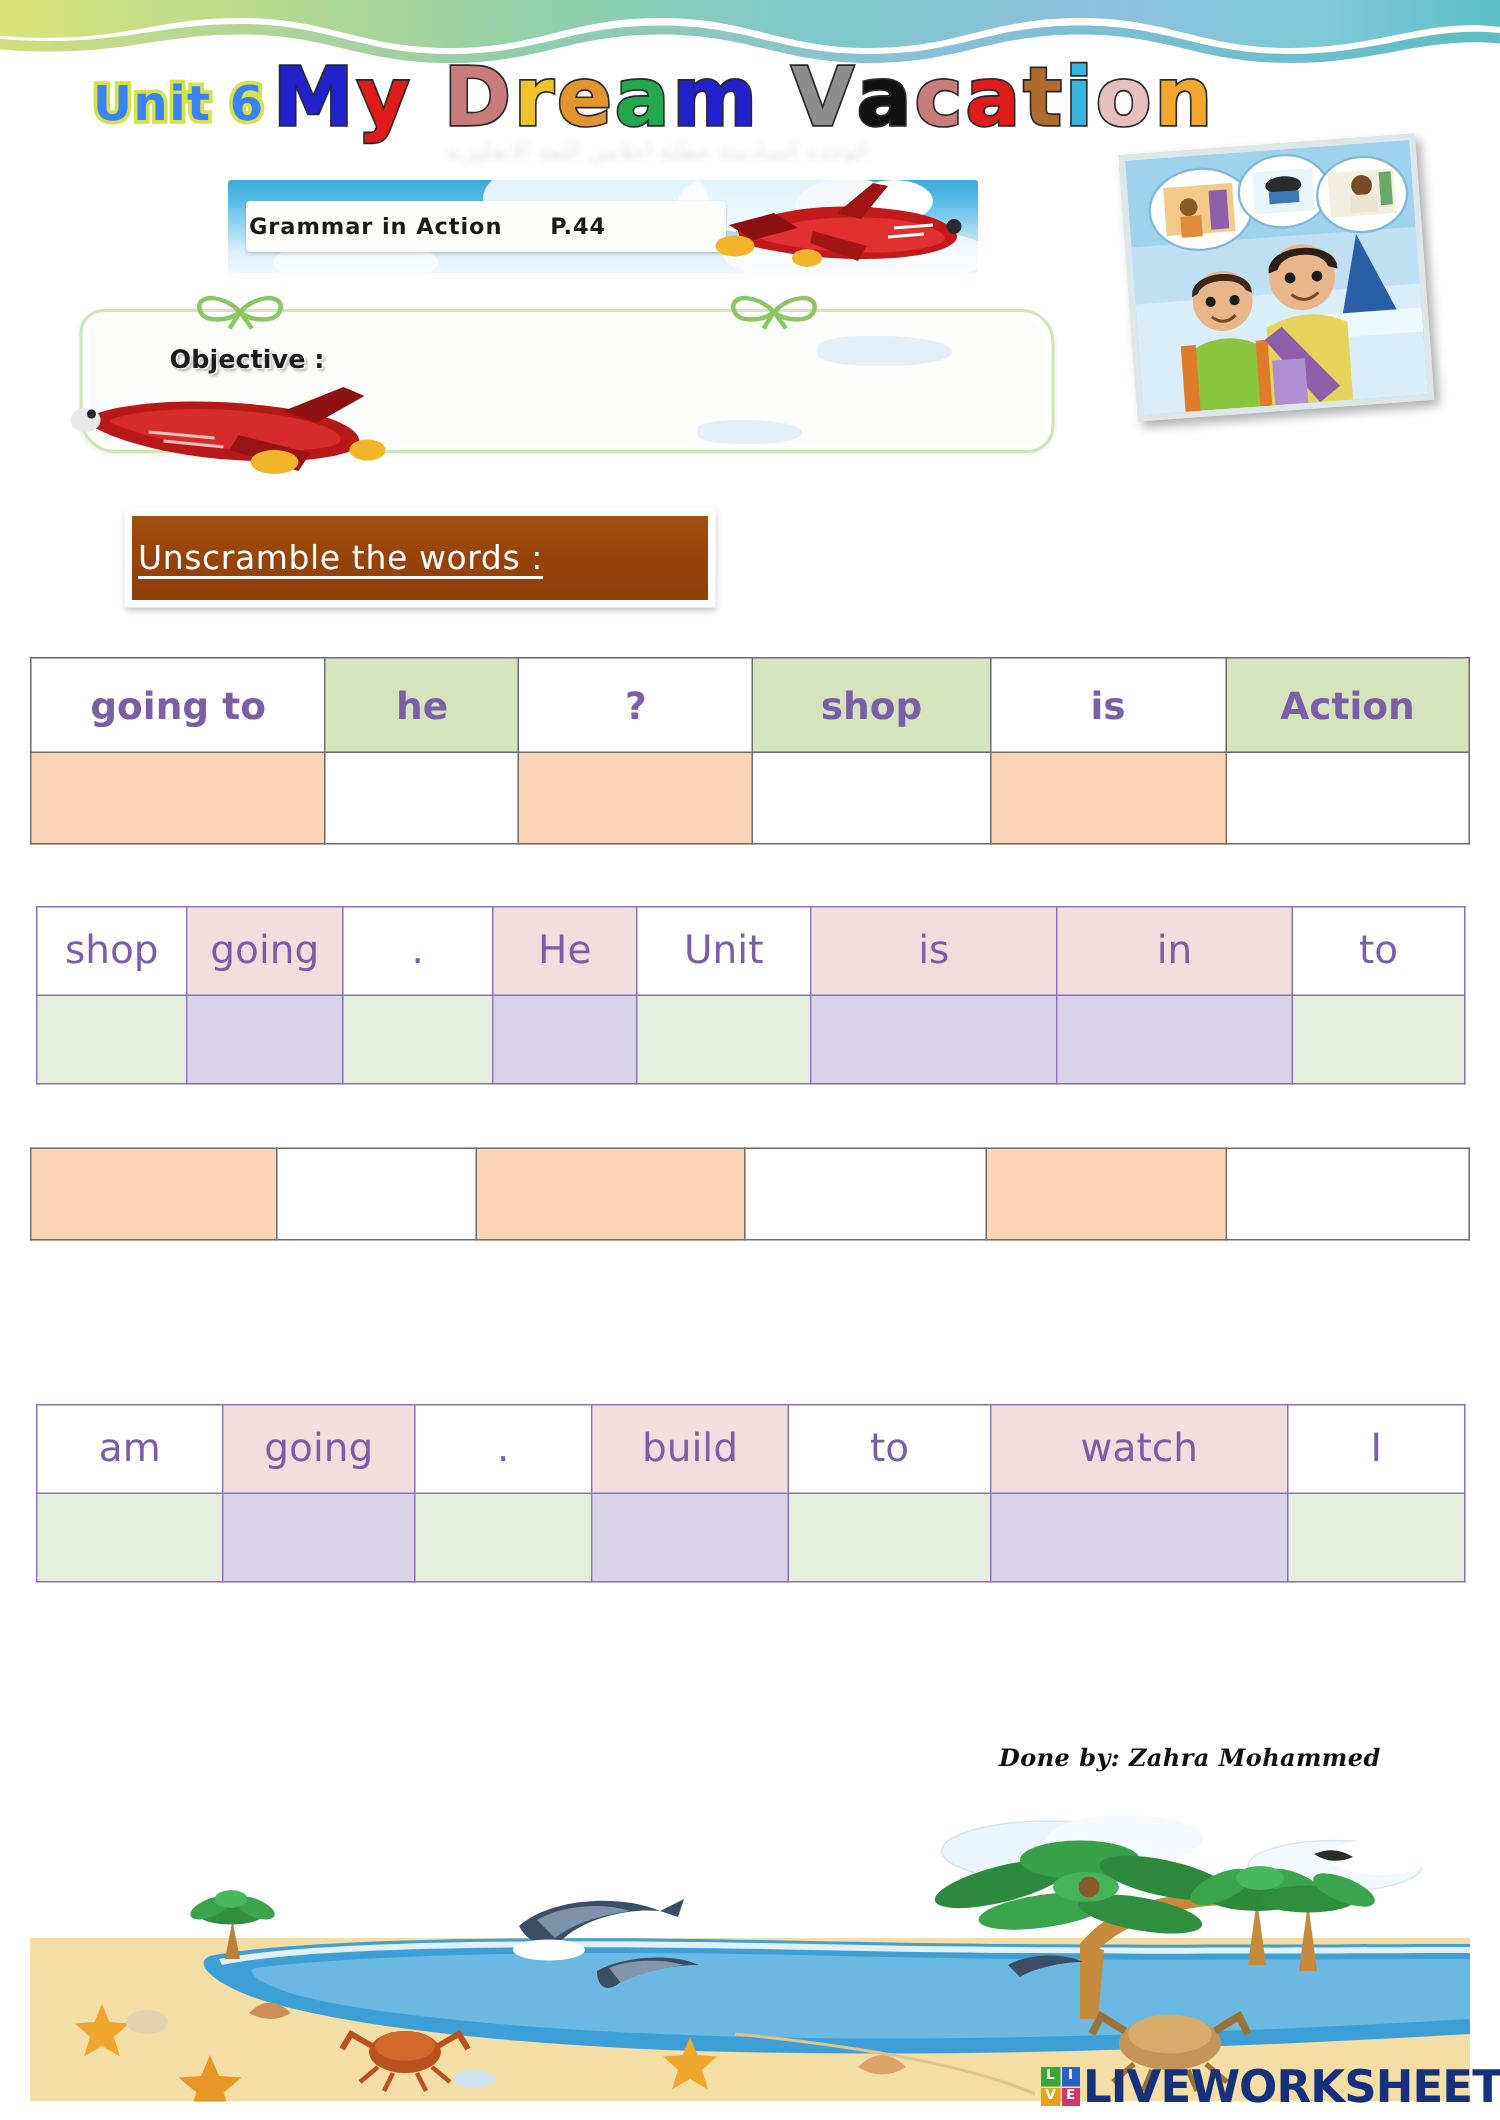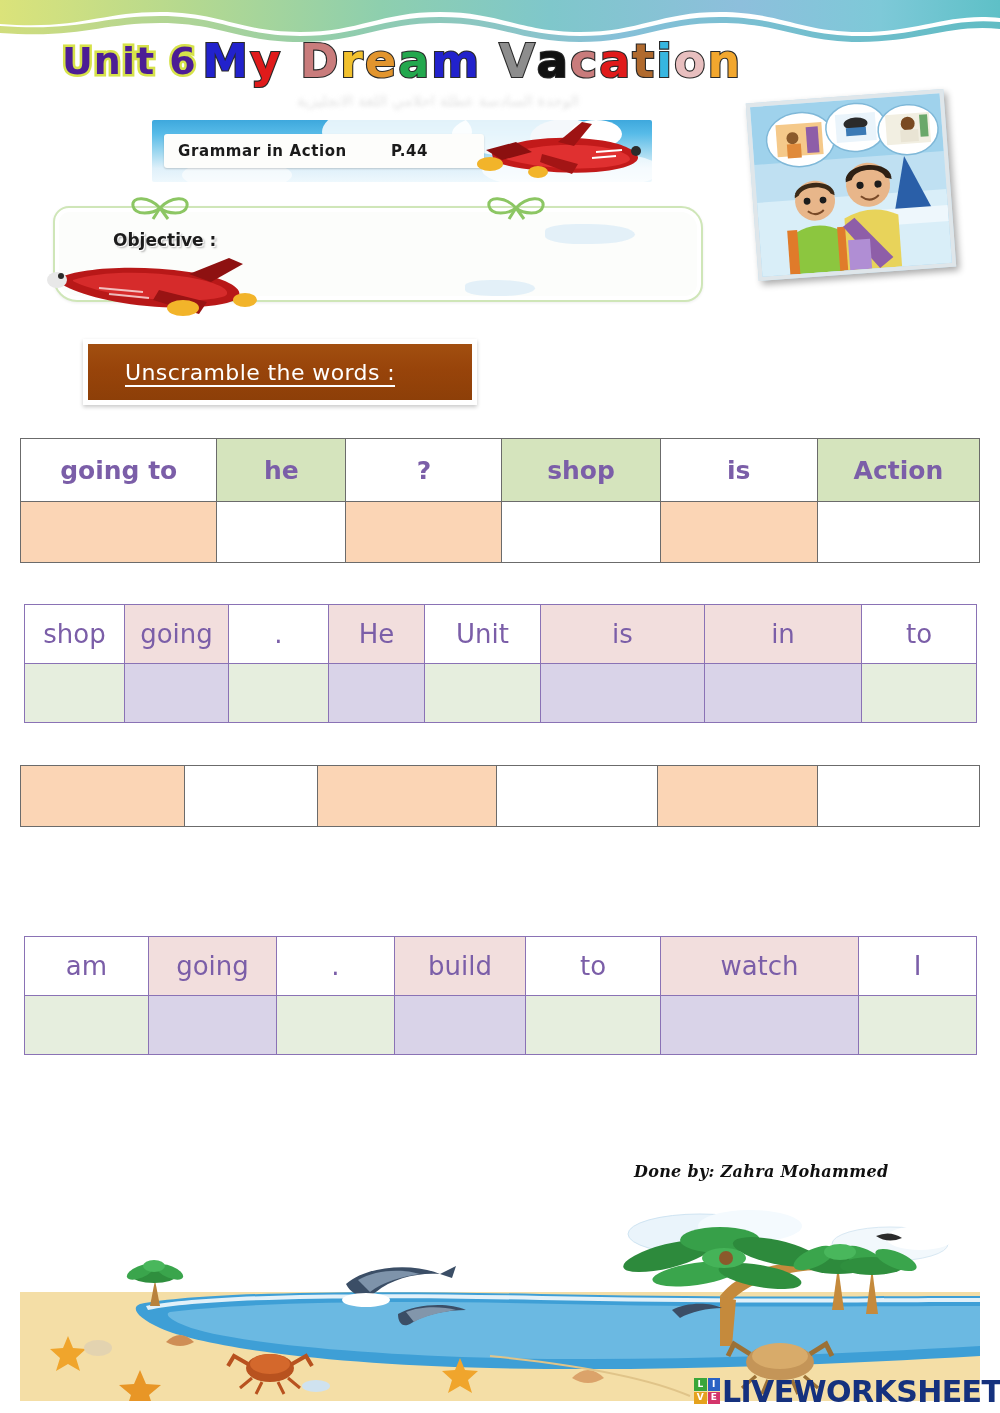--- a/index.html
+++ b/index.html
@@ -29,30 +29,30 @@
   .title-row {
     position: absolute;
     top: 38px;
     left: 62px;
     white-space: nowrap;
     font-family: "DejaVu Sans", sans-serif;
     font-weight: bold;
     line-height: 1;
   }
   .t-unit {
-    font-size: 38px;
+    font-size: 32px;
     letter-spacing: 1px;
-    color: #4c1d95;
+    color: #3b82f6;
     -webkit-text-stroke: 5px #d6e24a;
     paint-order: stroke fill;
     position: relative;
     top: -3px;
   }
   .t-big {
-    font-size: 46px;
+    font-size: 54px;
     letter-spacing: 2px;
     -webkit-text-stroke: 2.2px #2a2a2a;
     paint-order: stroke fill;
   }
   .t-big span { display: inline-block; }
   .ghost-text {
     position: absolute;
     top: 92px;
     left: 168px;
     width: 540px;
@@ -90,21 +90,21 @@
     border-radius: 3px;
     box-shadow: 0 1px 2px rgba(0,0,0,.18);
     display: flex;
     align-items: center;
   }
   .gb-label span {
     font-family: "DejaVu Sans", sans-serif;
     font-weight: bold;
     font-size: 15px;
     color: #1a1a1a;
-    padding-left: 14px;
+    padding-left: 2px;
     letter-spacing: .6px;
   }
   .gb-page { margin-left: 30px; }
 
   
   .plane { position: absolute; }
 
   
   .objective-wrap {
     position: absolute;
@@ -176,21 +176,21 @@
     width: 100%; height: 100%;
     background: linear-gradient(180deg,#a24f10 0%, #98440a 45%, #8d3f08 100%);
     display: flex;
     align-items: center;
     box-sizing: border-box;
   }
   .unscramble-inner span {
     color: #ffffff;
     font-family: "DejaVu Sans", sans-serif;
     font-size: 22px;
-    padding-left: 37px;
+    padding-left: 4px;
     text-decoration: underline;
     text-underline-offset: 5px;
     letter-spacing: .4px;
   }
 
   
   .wtable {
     position: absolute;
     border-collapse: collapse;
     table-layout: fixed;
@@ -219,21 +219,21 @@
   .bg-white  { background: #ffffff; }
   .bg-green  { background: #d5e4bd; }
   .bg-peach  { background: #fbd5b5; }
   .bg-pink   { background: #f2dedd; }
   .bg-lgreen { background: #e6eede; }
   .bg-lav    { background: #d9d3e8; }
 
   
   .signature {
     position: absolute;
-    top: 1162px; left: 634px;
+    top: 1162px; left: 666px;
     font-family: "DejaVu Serif", serif;
     font-style: italic;
     font-weight: bold;
     font-size: 16px;
     color: #101010;
     letter-spacing: .3px;
   }
 
   
   .beach {

